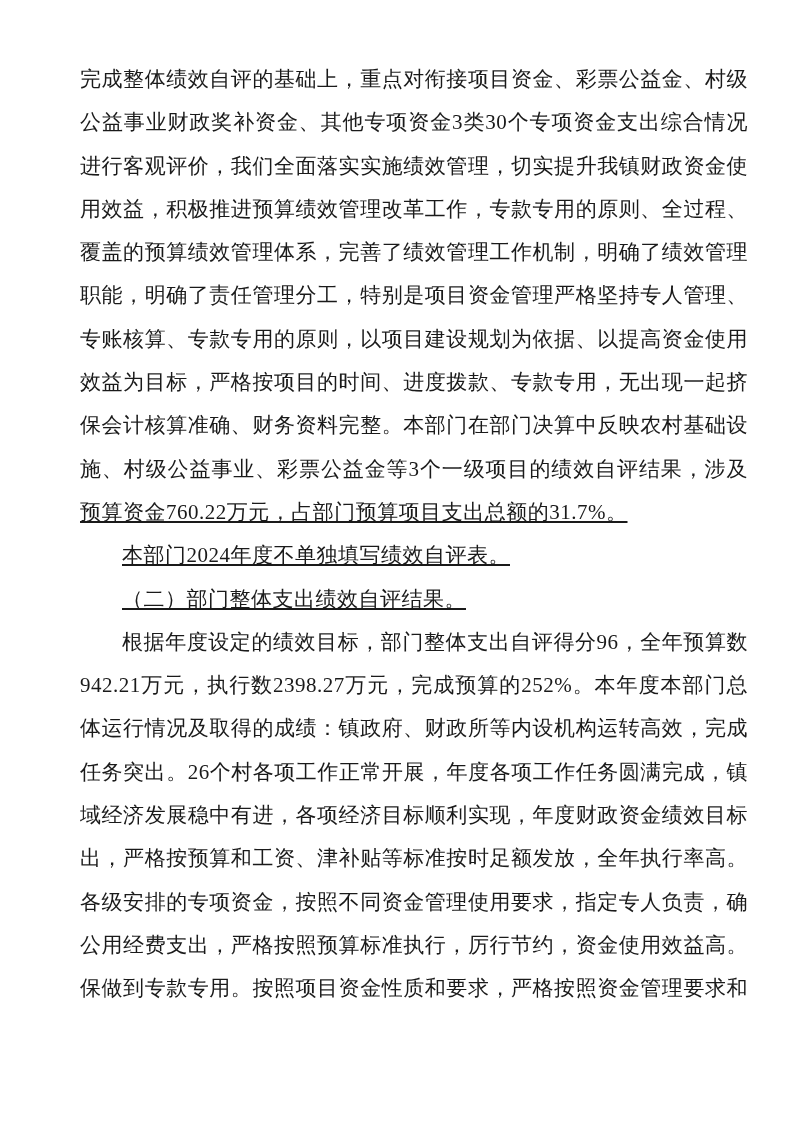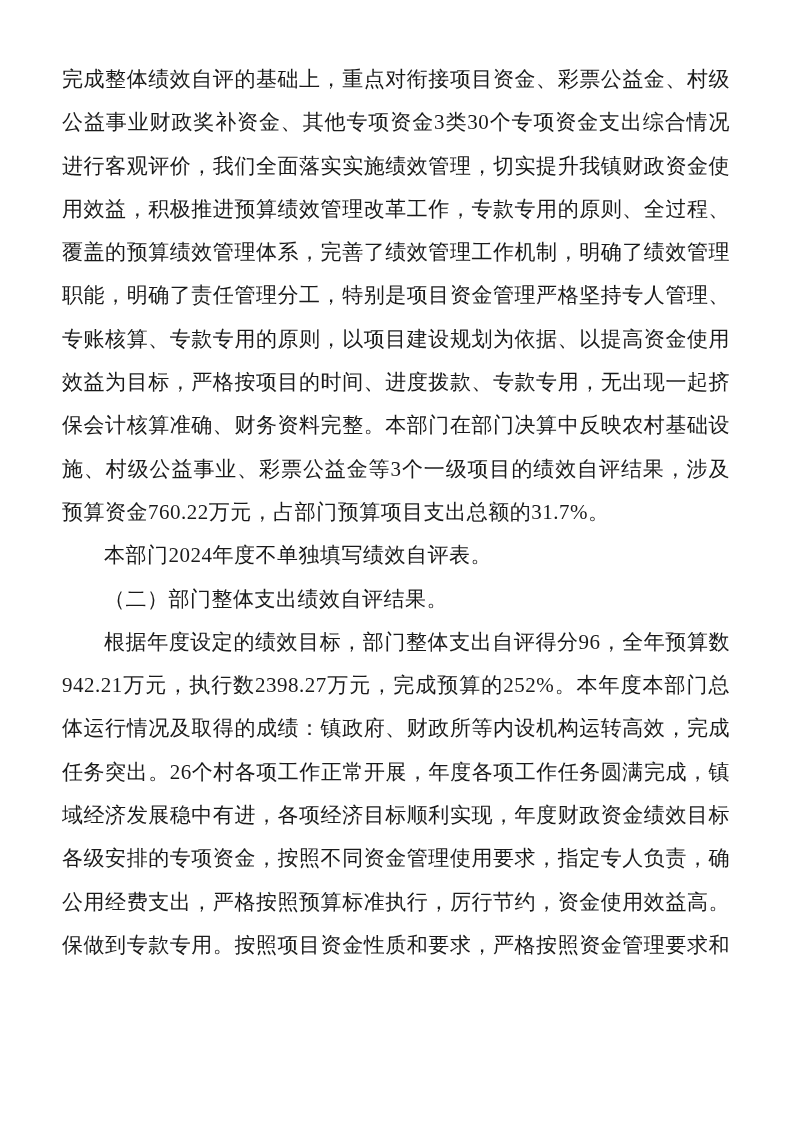--- a/index.html
+++ b/index.html
@@ -6,21 +6,21 @@
     margin: 0;
     padding: 0;
     background: #ffffff;
   }
   .page {
     position: relative;
     width: 793px;
     height: 1122px;
     box-sizing: border-box;
     background: #ffffff;
-    padding: 58px 62px 0 62px;
+    padding: 58px 62px 0 80px;
     overflow: hidden;
     font-family: "Liberation Serif", "DejaVu Serif", serif;
     color: #1a1a1a;
     border-radius: 23px;
   }
   .textblock {
     width: 668px;
   }
   .line {
     font-size: 21px;
@@ -28,20 +28,21 @@
     height: 43.3px;
     letter-spacing: 0.5px;
     text-align: justify;
     text-align-last: justify;
     white-space: normal;
     overflow: hidden;
   }
   .line.para-end {
     text-align: left;
     text-align-last: left;
+    text-decoration: underline;
   }
   .line.indent {
     text-indent: 2em;
   }
 </style>
 </head>
 <body>
 
 <div class="page">
   <div class="textblock">
@@ -56,17 +57,18 @@
     <div class="line">保会计核算准确、财务资料完整。本部门在部门决算中反映农村基础设</div>
     <div class="line">施、村级公益事业、彩票公益金等3个一级项目的绩效自评结果，涉及</div>
     <div class="line para-end">预算资金760.22万元，占部门预算项目支出总额的31.7%。</div>
     <div class="line indent para-end">本部门2024年度不单独填写绩效自评表。</div>
     <div class="line indent para-end">（二）部门整体支出绩效自评结果。</div>
     <div class="line indent">根据年度设定的绩效目标，部门整体支出自评得分96，全年预算数</div>
     <div class="line">942.21万元，执行数2398.27万元，完成预算的252%。本年度本部门总</div>
     <div class="line">体运行情况及取得的成绩：镇政府、财政所等内设机构运转高效，完成</div>
     <div class="line">任务突出。26个村各项工作正常开展，年度各项工作任务圆满完成，镇</div>
     <div class="line">域经济发展稳中有进，各项经济目标顺利实现，年度财政资金绩效目标</div>
+    <div class="line">出，严格按预算和工资、津补贴等标准按时足额发放，全年执行率高。</div>
     <div class="line">各级安排的专项资金，按照不同资金管理使用要求，指定专人负责，确</div>
     <div class="line">公用经费支出，严格按照预算标准执行，厉行节约，资金使用效益高。</div>
     <div class="line">保做到专款专用。按照项目资金性质和要求，严格按照资金管理要求和</div>
   </div>
 </div>
 
 </body></html>

